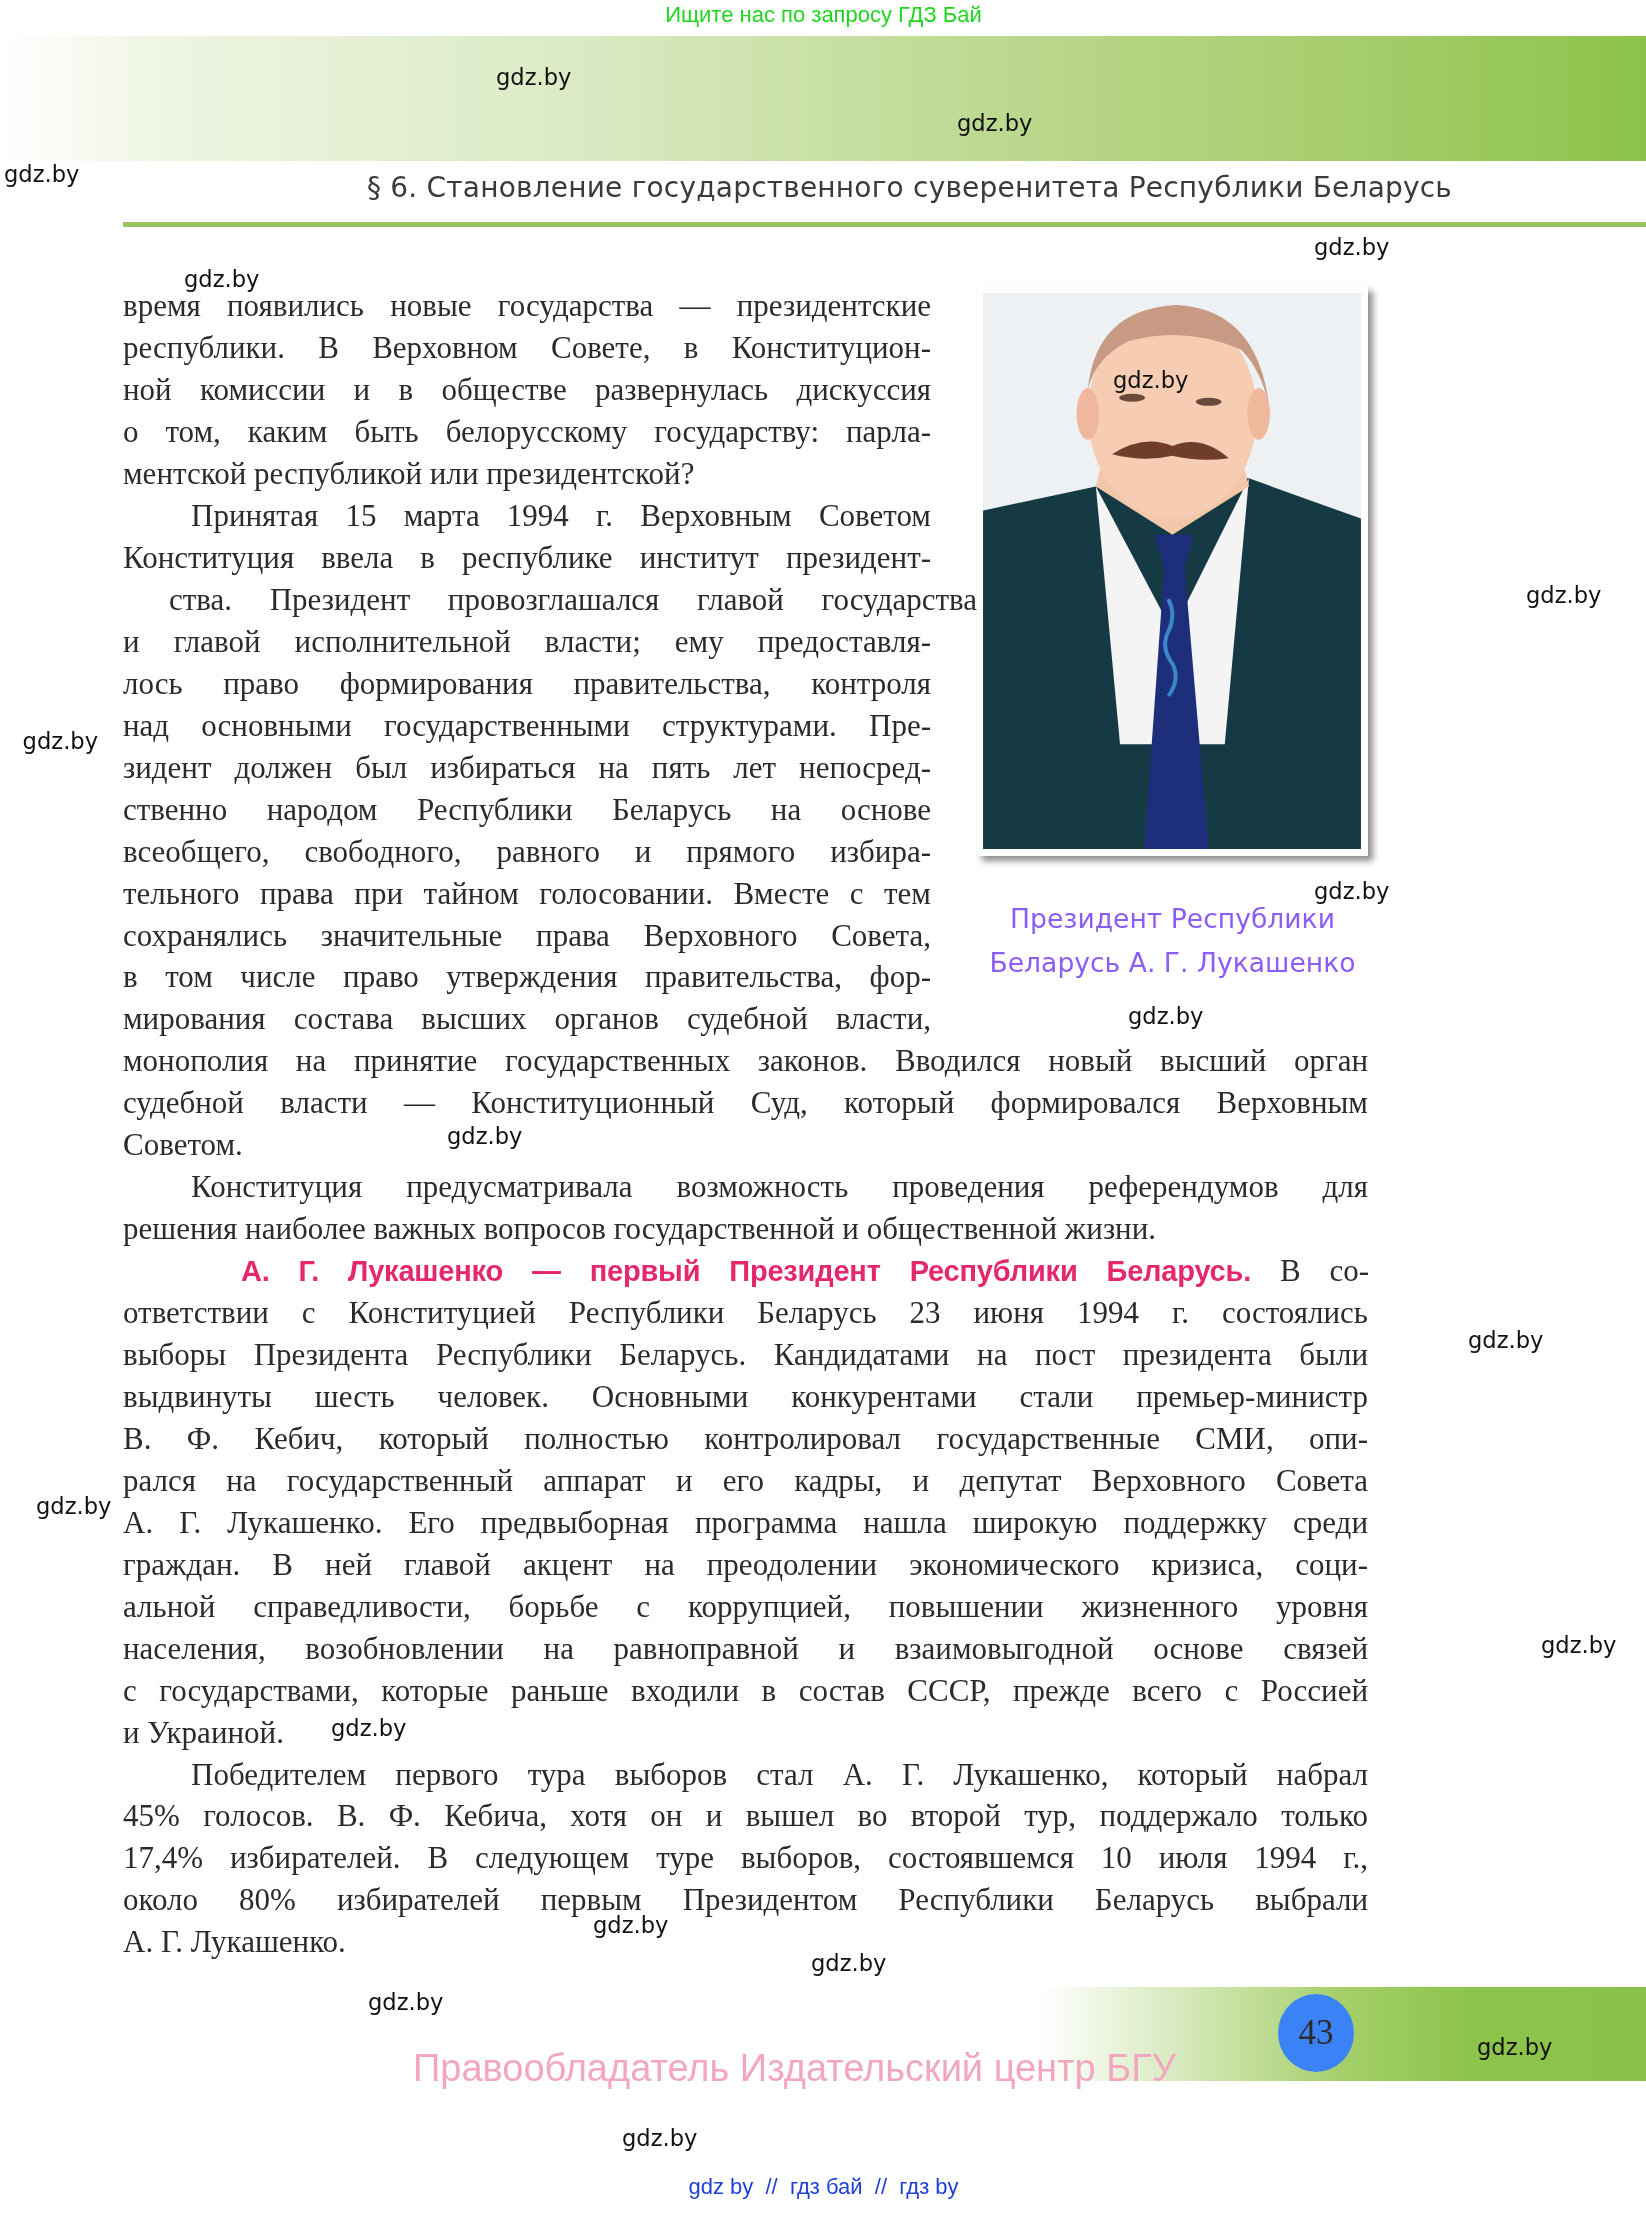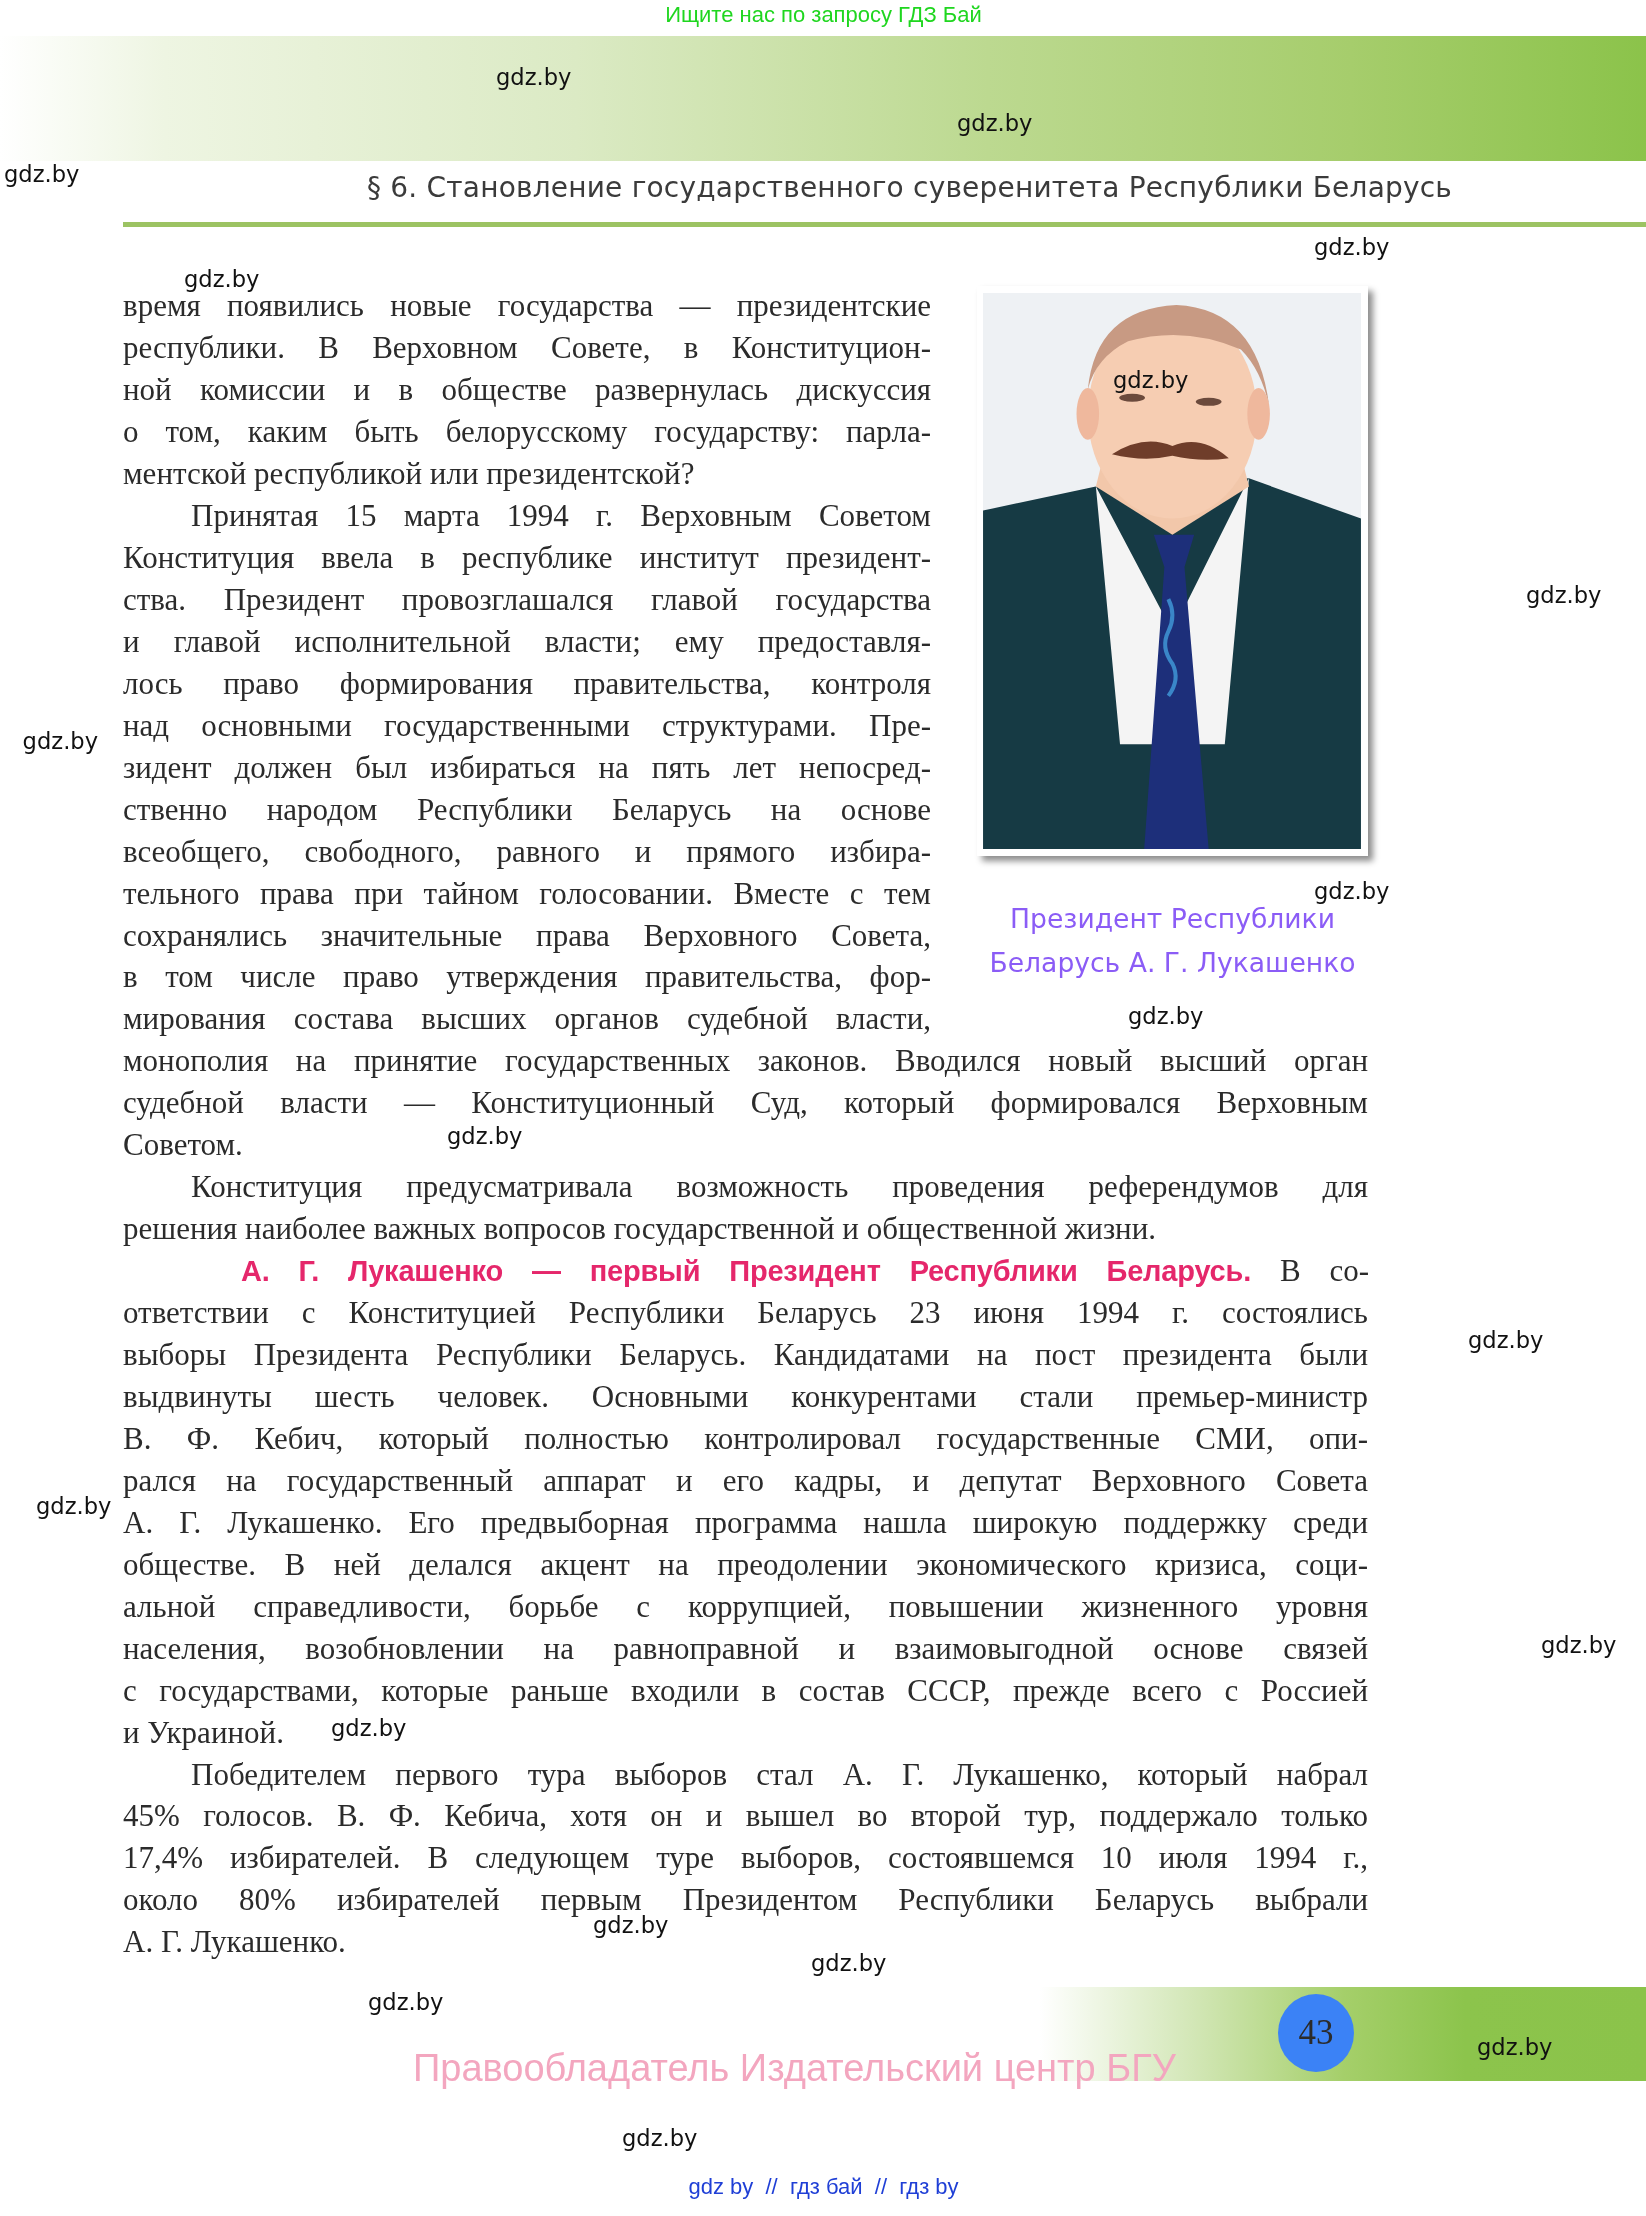--- a/index.html
+++ b/index.html
@@ -39,21 +39,21 @@
 <div class="abs title-rule"></div>
 
 <div class="body-text" id="body-container">
     <div class="line narrow" style="top: 285px;">время появились новые государства — президентские</div>
     <div class="line narrow" style="top: 327px;">республики. В Верховном Совете, в Конституцион-</div>
     <div class="line narrow" style="top: 369px;">ной комиссии и в обществе развернулась дискуссия</div>
     <div class="line narrow" style="top: 411px;">о том, каким быть белорусскому государству: парла-</div>
     <div class="line narrow last" style="top: 453px;">ментской республикой или президентской?</div>
     <div class="line narrow indent" style="top: 495px;">Принятая 15 марта 1994 г. Верховным Советом</div>
     <div class="line narrow" style="top: 537px;">Конституция ввела в республике институт президент-</div>
-    <div class="line narrow" style="top: 579px;">ства. Президент провозглашался главой государства</div>
+    <div class="line narrow" style="top: 579px; margin-left: 46px;">ства. Президент провозглашался главой государства</div>
     <div class="line narrow" style="top: 621px;">и главой исполнительной власти; ему предоставля-</div>
     <div class="line narrow" style="top: 663px;">лось право формирования правительства, контроля</div>
     <div class="line narrow" style="top: 705px;">над основными государственными структурами. Пре-</div>
     <div class="line narrow" style="top: 747px;">зидент должен был избираться на пять лет непосред-</div>
     <div class="line narrow" style="top: 789px;">ственно народом Республики Беларусь на основе</div>
     <div class="line narrow" style="top: 831px;">всеобщего, свободного, равного и прямого избира-</div>
     <div class="line narrow" style="top: 873px;">тельного права при тайном голосовании. Вместе с тем</div>
     <div class="line narrow" style="top: 915px;">сохранялись значительные права Верховного Совета,</div>
     <div class="line narrow" style="top: 956px;">в том числе право утверждения правительства, фор-</div>
     <div class="line narrow" style="top: 998px;">мирования состава высших органов судебной власти,</div>
@@ -62,21 +62,21 @@
     <div class="line wide last" style="top: 1124px;">Советом.</div>
     <div class="line wide indent" style="top: 1166px;">Конституция предусматривала возможность проведения референдумов для</div>
     <div class="line wide last" style="top: 1208px;">решения наиболее важных вопросов государственной и общественной жизни.</div>
     <div class="line wide" style="top: 1250px; text-align-last: justify; padding-left: 118px; width: 1128px;"><span class="rubric">А. Г. Лукашенко — первый Президент Республики Беларусь.</span><span> В со-</span></div>
     <div class="line wide" style="top: 1292px;">ответствии с Конституцией Республики Беларусь 23 июня 1994 г. состоялись</div>
     <div class="line wide" style="top: 1334px;">выборы Президента Республики Беларусь. Кандидатами на пост президента были</div>
     <div class="line wide" style="top: 1376px;">выдвинуты шесть человек. Основными конкурентами стали премьер-министр</div>
     <div class="line wide" style="top: 1418px;">В. Ф. Кебич, который полностью контролировал государственные СМИ, опи-</div>
     <div class="line wide" style="top: 1460px;">рался на государственный аппарат и его кадры, и депутат Верховного Совета</div>
     <div class="line wide" style="top: 1502px;">А. Г. Лукашенко. Его предвыборная программа нашла широкую поддержку среди</div>
-    <div class="line wide" style="top: 1544px;">обществе. В ней делался акцент на преодолении экономического кризиса, соци-</div>
+    <div class="line wide" style="top: 1544px;">граждан. В ней главой акцент на преодолении экономического кризиса, соци-</div>
     <div class="line wide" style="top: 1586px;">альной справедливости, борьбе с коррупцией, повышении жизненного уровня</div>
     <div class="line wide" style="top: 1628px;">населения, возобновлении на равноправной и взаимовыгодной основе связей</div>
     <div class="line wide" style="top: 1670px;">с государствами, которые раньше входили в состав СССР, прежде всего с Россией</div>
     <div class="line wide last" style="top: 1712px;">и Украиной.</div>
     <div class="line wide indent" style="top: 1754px;">Победителем первого тура выборов стал А. Г. Лукашенко, который набрал</div>
     <div class="line wide" style="top: 1795px;">45% голосов. В. Ф. Кебича, хотя он и вышел во второй тур, поддержало только</div>
     <div class="line wide" style="top: 1837px;">17,4% избирателей. В следующем туре выборов, состоявшемся 10 июля 1994 г.,</div>
     <div class="line wide" style="top: 1879px;">около 80% избирателей первым Президентом Республики Беларусь выбрали</div>
     <div class="line wide last" style="top: 1921px;">А. Г. Лукашенко.</div>
   </div>

